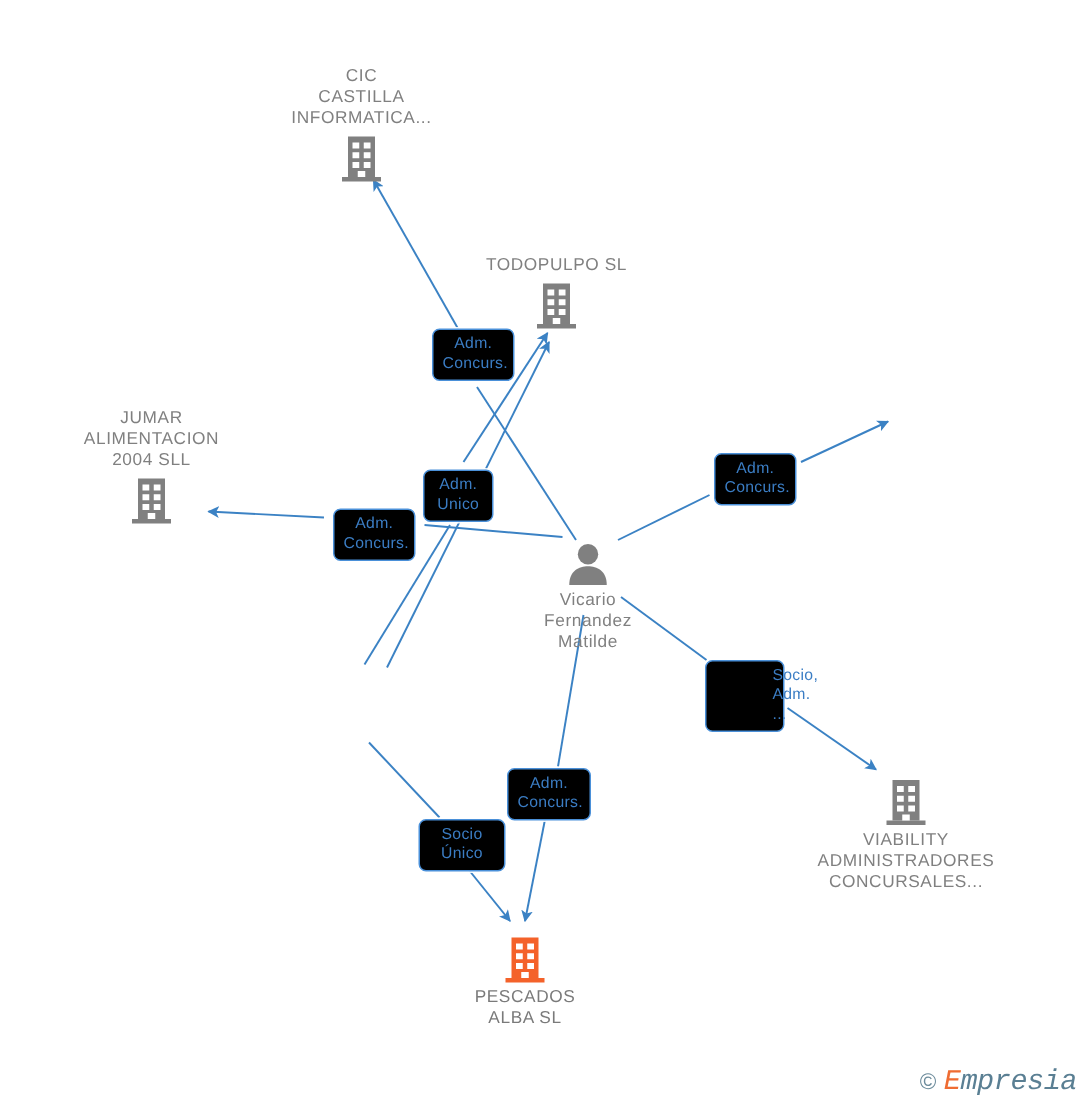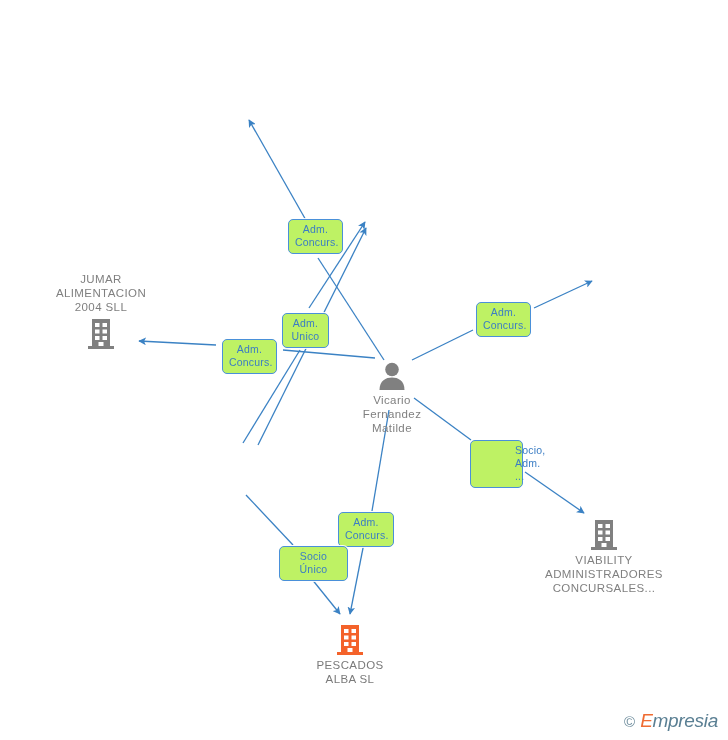--- a/index.html
+++ b/index.html
@@ -51,21 +51,21 @@
     margin-bottom: 3px;
   }
   .node.highlight .label {
     color: #7a7a7a;
   }
   .edge-label {
     position: absolute;
     box-sizing: border-box;
     border: 1px solid #4a90d9;
     border-radius: 5px;
-    background: #bef264;
+    background: #000000;
     color: #3b7dc4;
     font-size: 10.5px;
     line-height: 13px;
     text-align: center;
     padding: 3px 6px 4px 6px;
     white-space: pre-line;
     box-shadow: 0 0 0 1px rgba(255,255,255,0.9);
     letter-spacing: 0.2px;
   }
   .watermark {
@@ -76,21 +76,21 @@
     align-items: center;
     gap: 5px;
     font-size: 18px;
     color: #5d7d90;
   }
   .watermark .c-mark {
     font-size: 15px;
     color: #6d8c9c;
   }
   .watermark .brand {
-    font-family: Liberation Sans, sans-serif;
+    font-family: Liberation Mono, monospace;
     font-style: italic;
     font-size: 19px;
     color: #5a7f93;
     letter-spacing: -0.3px;
   }
   .watermark .brand .e {
     color: #ef6c32;
   }
 </style>
 </head>
@@ -122,21 +122,55 @@
     <line x1="414" y1="398" x2="471" y2="440" stroke="#3b82c4" stroke-width="1.3"></line>
     <line x1="525" y1="472" x2="584" y2="513" stroke="#3b82c4" stroke-width="1.3" marker-end="url(#arrow)"></line>
 
     <line x1="389" y1="410" x2="372" y2="511" stroke="#3b82c4" stroke-width="1.3"></line>
     <line x1="364" y1="543" x2="350" y2="614" stroke="#3b82c4" stroke-width="1.3" marker-end="url(#arrow)"></line>
 
     <line x1="246" y1="495" x2="293" y2="545" stroke="#3b82c4" stroke-width="1.3"></line>
     <line x1="311" y1="578" x2="340" y2="614" stroke="#3b82c4" stroke-width="1.3" marker-end="url(#arrow)"></line>
   </svg>
 
-
+  <div class="node label-above" style="left:241px; top:44px;">
+    <span class="label">CIC
+CASTILLA
+INFORMATICA...</span>
+    <span class="glyph">
+      <svg width="28" height="33" viewBox="0 0 28 33">
+        <rect x="5" y="2" width="18" height="27" fill="#808080"></rect>
+        <rect x="1" y="29" width="26" height="3" fill="#808080"></rect>
+        <rect x="8" y="6" width="4.5" height="4" fill="#ffffff"></rect>
+        <rect x="15.5" y="6" width="4.5" height="4" fill="#ffffff"></rect>
+        <rect x="8" y="12.5" width="4.5" height="4" fill="#ffffff"></rect>
+        <rect x="15.5" y="12.5" width="4.5" height="4" fill="#ffffff"></rect>
+        <rect x="8" y="19" width="4.5" height="4" fill="#ffffff"></rect>
+        <rect x="15.5" y="19" width="4.5" height="4" fill="#ffffff"></rect>
+        <rect x="11.5" y="25" width="5" height="4" fill="#ffffff"></rect>
+      </svg>
+    </span>
+  </div>
+
+  <div class="node label-above" style="left:371px; top:170px;">
+    <span class="label">TODOPULPO SL</span>
+    <span class="glyph">
+      <svg width="28" height="33" viewBox="0 0 28 33">
+        <rect x="5" y="2" width="18" height="27" fill="#808080"></rect>
+        <rect x="1" y="29" width="26" height="3" fill="#808080"></rect>
+        <rect x="8" y="6" width="4.5" height="4" fill="#ffffff"></rect>
+        <rect x="15.5" y="6" width="4.5" height="4" fill="#ffffff"></rect>
+        <rect x="8" y="12.5" width="4.5" height="4" fill="#ffffff"></rect>
+        <rect x="15.5" y="12.5" width="4.5" height="4" fill="#ffffff"></rect>
+        <rect x="8" y="19" width="4.5" height="4" fill="#ffffff"></rect>
+        <rect x="15.5" y="19" width="4.5" height="4" fill="#ffffff"></rect>
+        <rect x="11.5" y="25" width="5" height="4" fill="#ffffff"></rect>
+      </svg>
+    </span>
+  </div>
 
 
   <div class="node label-above" style="left:101px; top:272px;">
     <span class="label">JUMAR
 ALIMENTACION
 2004 SLL</span>
     <span class="glyph">
       <svg width="28" height="33" viewBox="0 0 28 33">
         <rect x="5" y="2" width="18" height="27" fill="#808080"></rect>
         <rect x="1" y="29" width="26" height="3" fill="#808080"></rect>
@@ -212,21 +246,21 @@
 
   <div class="edge-label" style="left:476px; top:302px; width:55px;">Adm.
 Concurs.</div>
 
   <div class="edge-label" style="left:470px; top:440px; width:53px;padding-left:44px;">Socio,
 Adm. ...</div>
 
   <div class="edge-label" style="left:338px; top:512px; width:56px;">Adm.
 Concurs.</div>
 
-  <div class="edge-label" style="left:279px; top:546px; width:69px;">Socio
+  <div class="edge-label" style="left:279px; top:546px; width:58px;">Socio
 Único</div>
 
   <div class="watermark">
     <span class="c-mark">©</span>
     <span class="brand"><span class="e">E</span><span>mpresia</span></span>
   </div>
 
 </div>
 
 </body></html>

